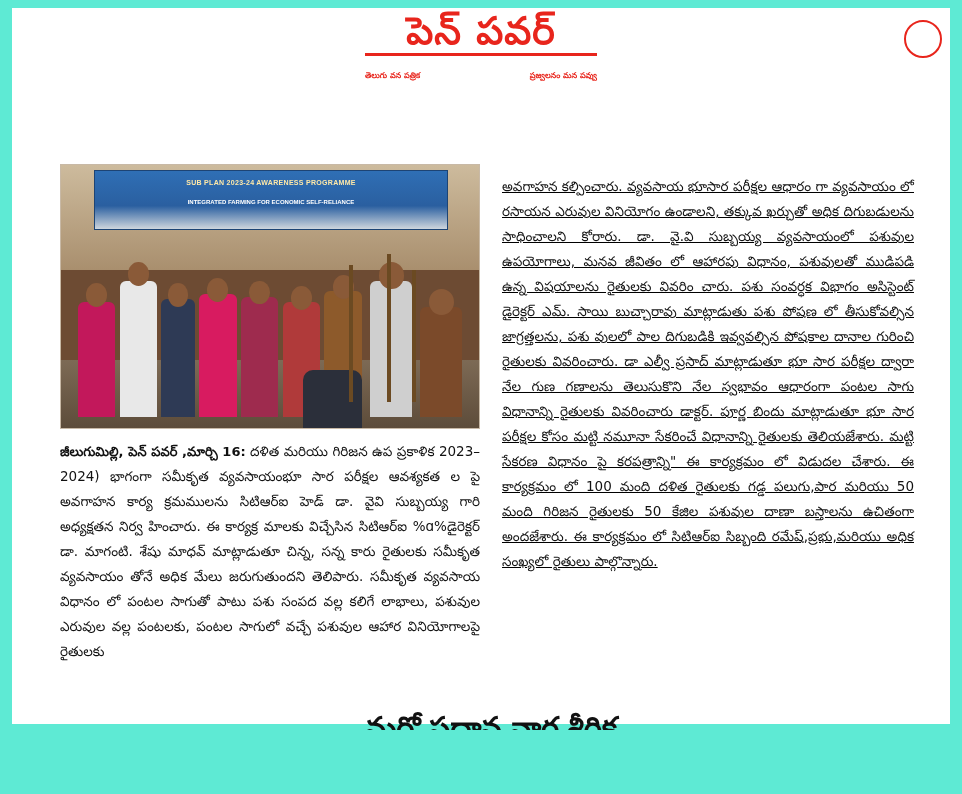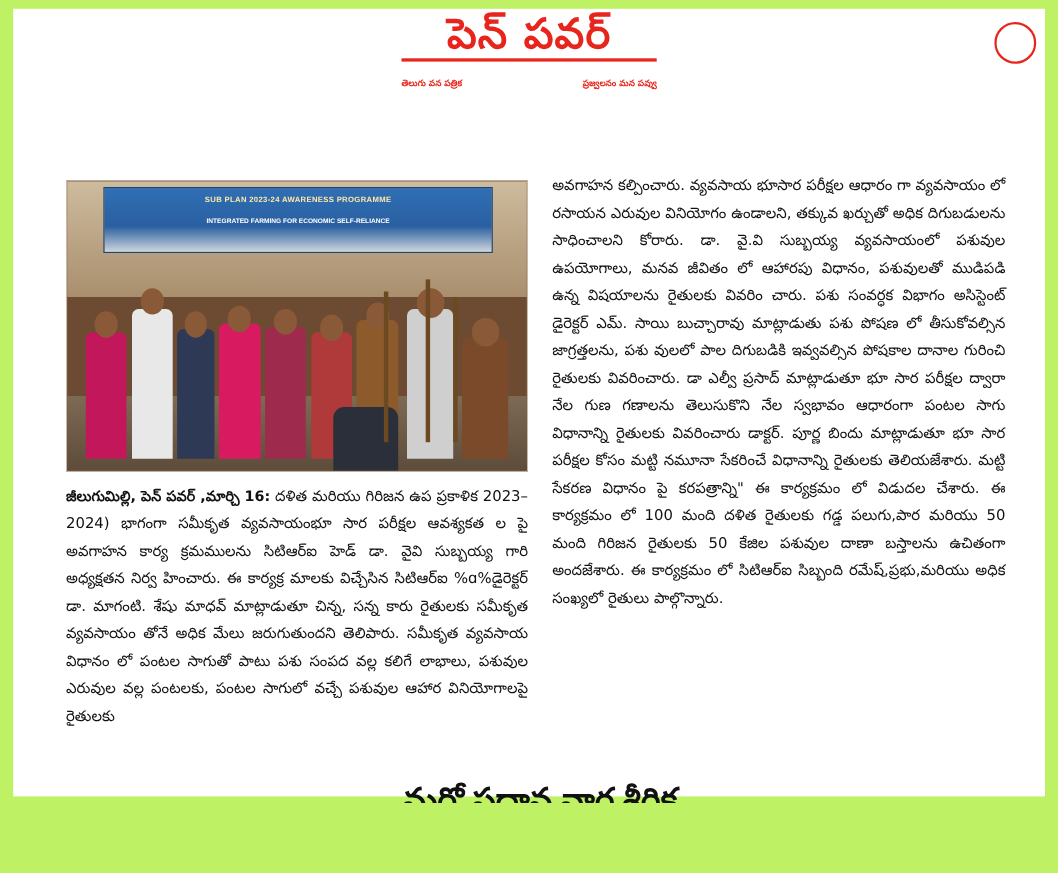--- a/index.html
+++ b/index.html
@@ -10,21 +10,21 @@
     width: 962px;
     height: 794px;
     background: #f2e600;
     font-family: "Liberation Sans", sans-serif;
     overflow: hidden;
   }
   .page {
     position: relative;
     width: 962px;
     height: 794px;
-    background: #bef264;
+    background: #5eead4;
   }
   .paper {
     position: absolute;
     left: 12px;
     top: 8px;
     width: 938px;
     height: 716px;
     background: #ffffff;
     box-sizing: border-box;
   }
@@ -103,22 +103,23 @@
   
   .col-left {
     position: absolute;
     left: 48px;
     top: 156px;
     width: 420px;
   }
   .col-right {
     position: absolute;
     left: 490px;
-    top: 149px;
+    top: 166px;
     width: 412px;
+    text-decoration: underline;
   }
   .photo {
     position: relative;
     width: 420px;
     height: 265px;
     overflow: hidden;
     background: #6d4b33;
     border: 1px solid #c8b9a6;
     box-sizing: border-box;
   }
@@ -169,21 +170,21 @@
     margin: 0;
   }
   .col-left .body-text { margin-top: 10px; }
   .col-right .body-text { margin-top: 0px; }
   .next-headline {
     position: absolute;
     left: 48px;
     top: 700px;
     width: 862px;
     text-align: center;
-    font-family: Liberation Serif, serif;
+    font-family: Liberation Sans, sans-serif;
     font-size: 30px;
     font-weight: bold;
     color: #111;
     overflow: hidden;
     height: 22px;
     line-height: 40px;
   }
   
   .footer {
     position: absolute;

